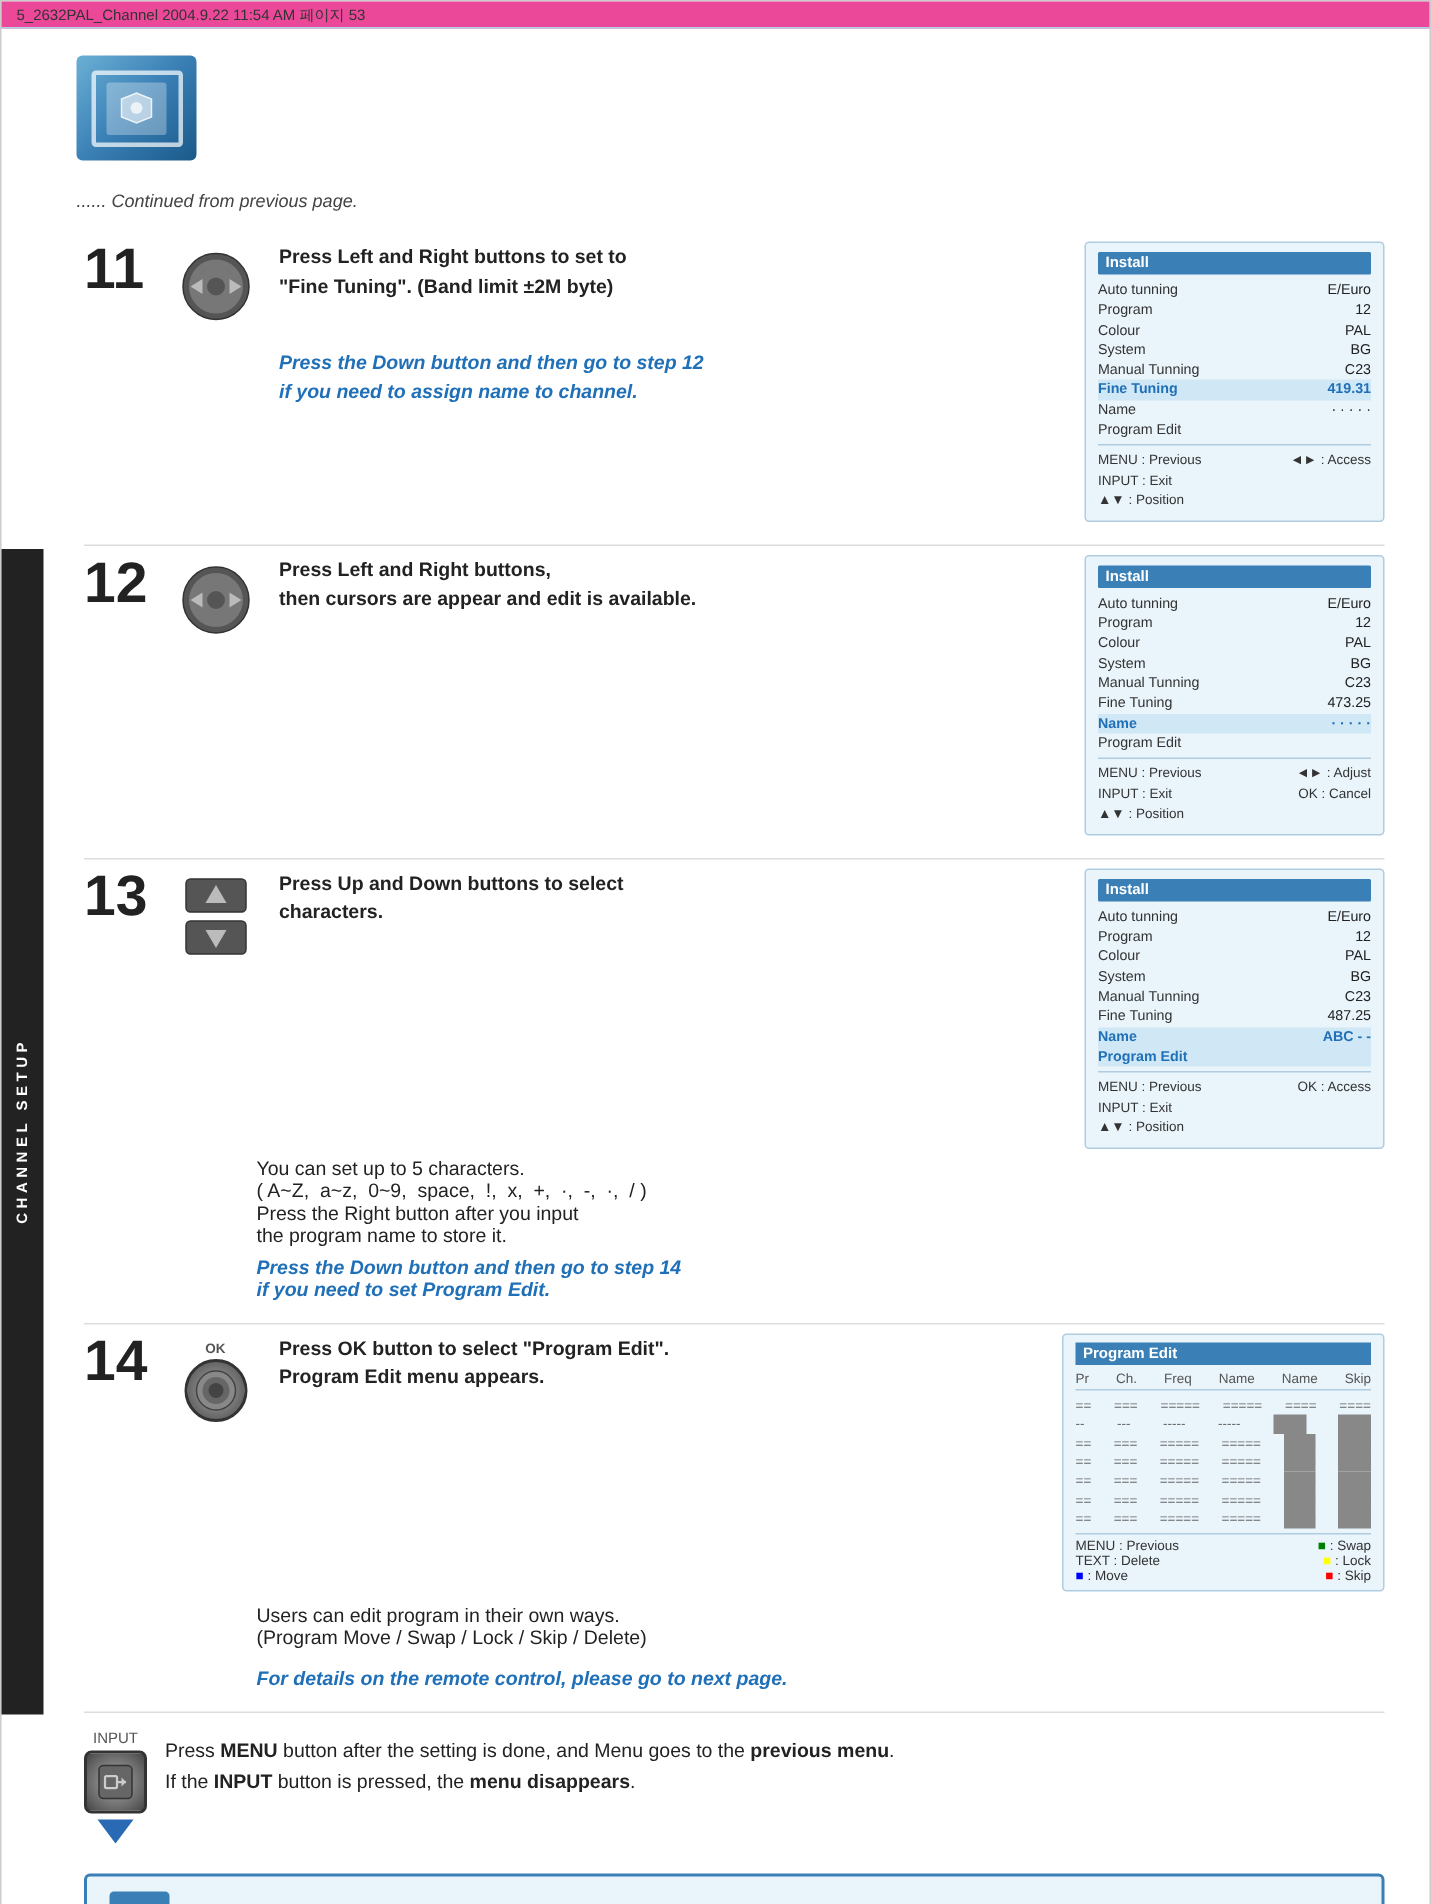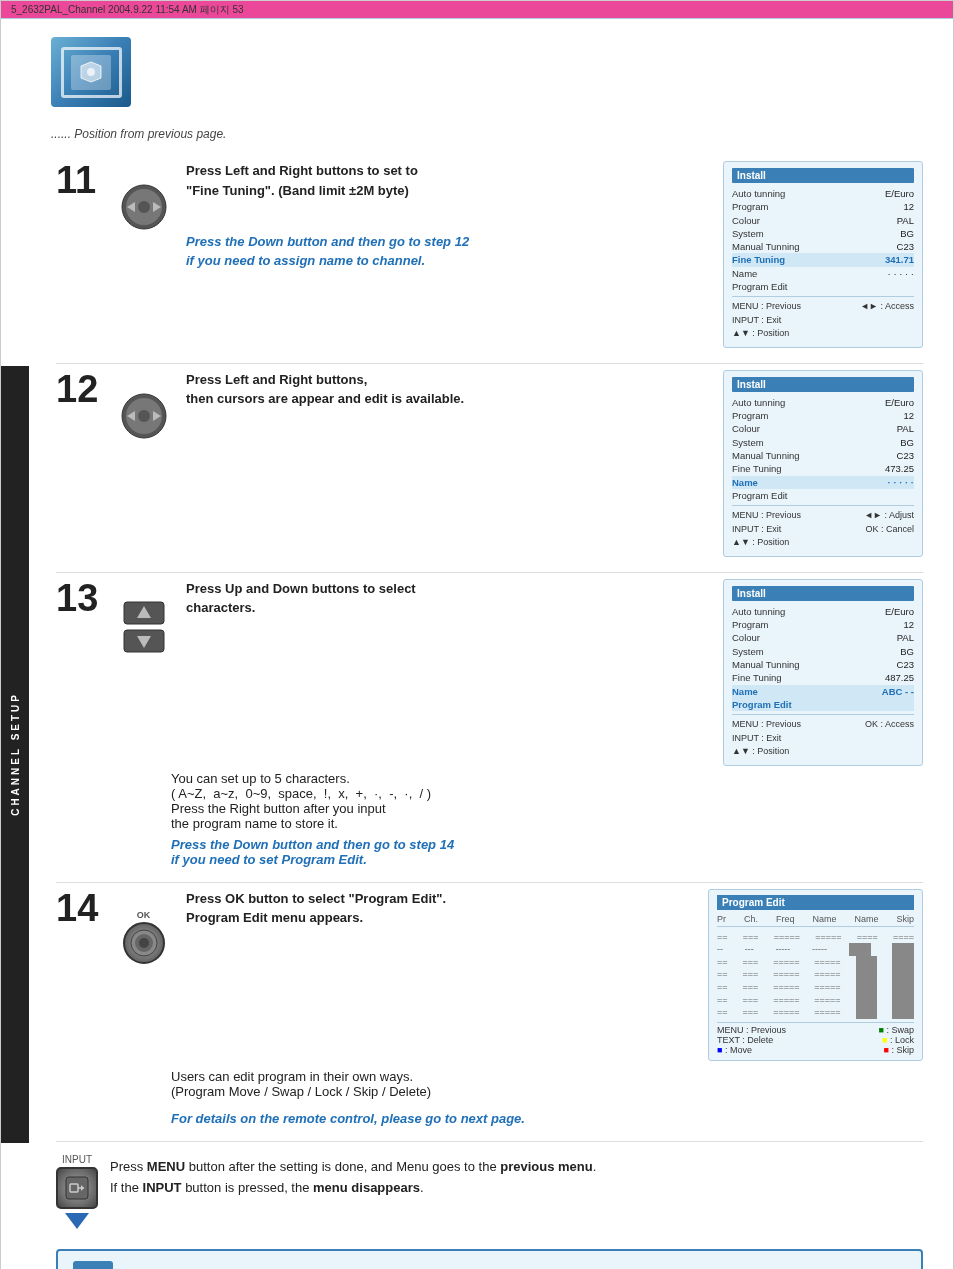--- a/index.html
+++ b/index.html
@@ -93,21 +93,21 @@
       line-height: 1;
       margin-right: 10px;
     }
 
     .step-icon {
       min-width: 55px;
       display: flex;
       align-items: center;
       justify-content: center;
       margin-right: 15px;
-      margin-top: 21px;
+      margin-top: 5px;
     }
 
     .step-text {
       flex: 1;
       line-height: 1.5;
     }
     .step-text strong {
       font-weight: bold;
     }
 
@@ -361,21 +361,21 @@
       <div class="logo-inner">
         <svg viewBox="0 0 28 28">
           <path d="M4 8 L14 4 L24 8 L24 20 L14 24 L4 20 Z" fill="rgba(255,255,255,0.5)" stroke="rgba(255,255,255,0.8)" stroke-width="1"></path>
           <circle cx="14" cy="14" r="4" fill="rgba(255,255,255,0.7)"></circle>
         </svg>
       </div>
     </div>
   </div>
 
   <div class="continued-text" style="padding-left:50px;">
-    <span>...... Position from previous page.</span>
+    <span>...... Continued from previous page.</span>
   </div>
 
   <div class="main-content" style="padding-left: 55px;">
 
     <div class="step-section">
       <div class="step-with-screen">
         <div class="step-left">
           <div class="step-number">11</div>
 
           <div class="step-icon">
@@ -414,21 +414,21 @@
             <div class="screen-row">
                 <span class="label">System</span>
                 <span class="value-dark">BG</span>
               </div>
             <div class="screen-row">
                 <span class="label">Manual Tunning</span>
                 <span class="value-dark">C23</span>
               </div>
             <div class="screen-row" style="background:#d0e8f5;">
                 <span class="label" style="color:#2070b8;font-weight:bold;">Fine Tuning</span>
-                <span class="value" style="color:#2070b8;font-weight:bold;">341.71</span>
+                <span class="value" style="color:#2070b8;font-weight:bold;">419.31</span>
               </div>
             <div class="screen-row">
                 <span class="label">Name</span>
                 <span class="value-dark">· · · · ·</span>
               </div>
             <div class="screen-row">
                 <span class="label">Program Edit</span>
                 <span></span>
               </div>
             <div class="screen-divider"></div>

